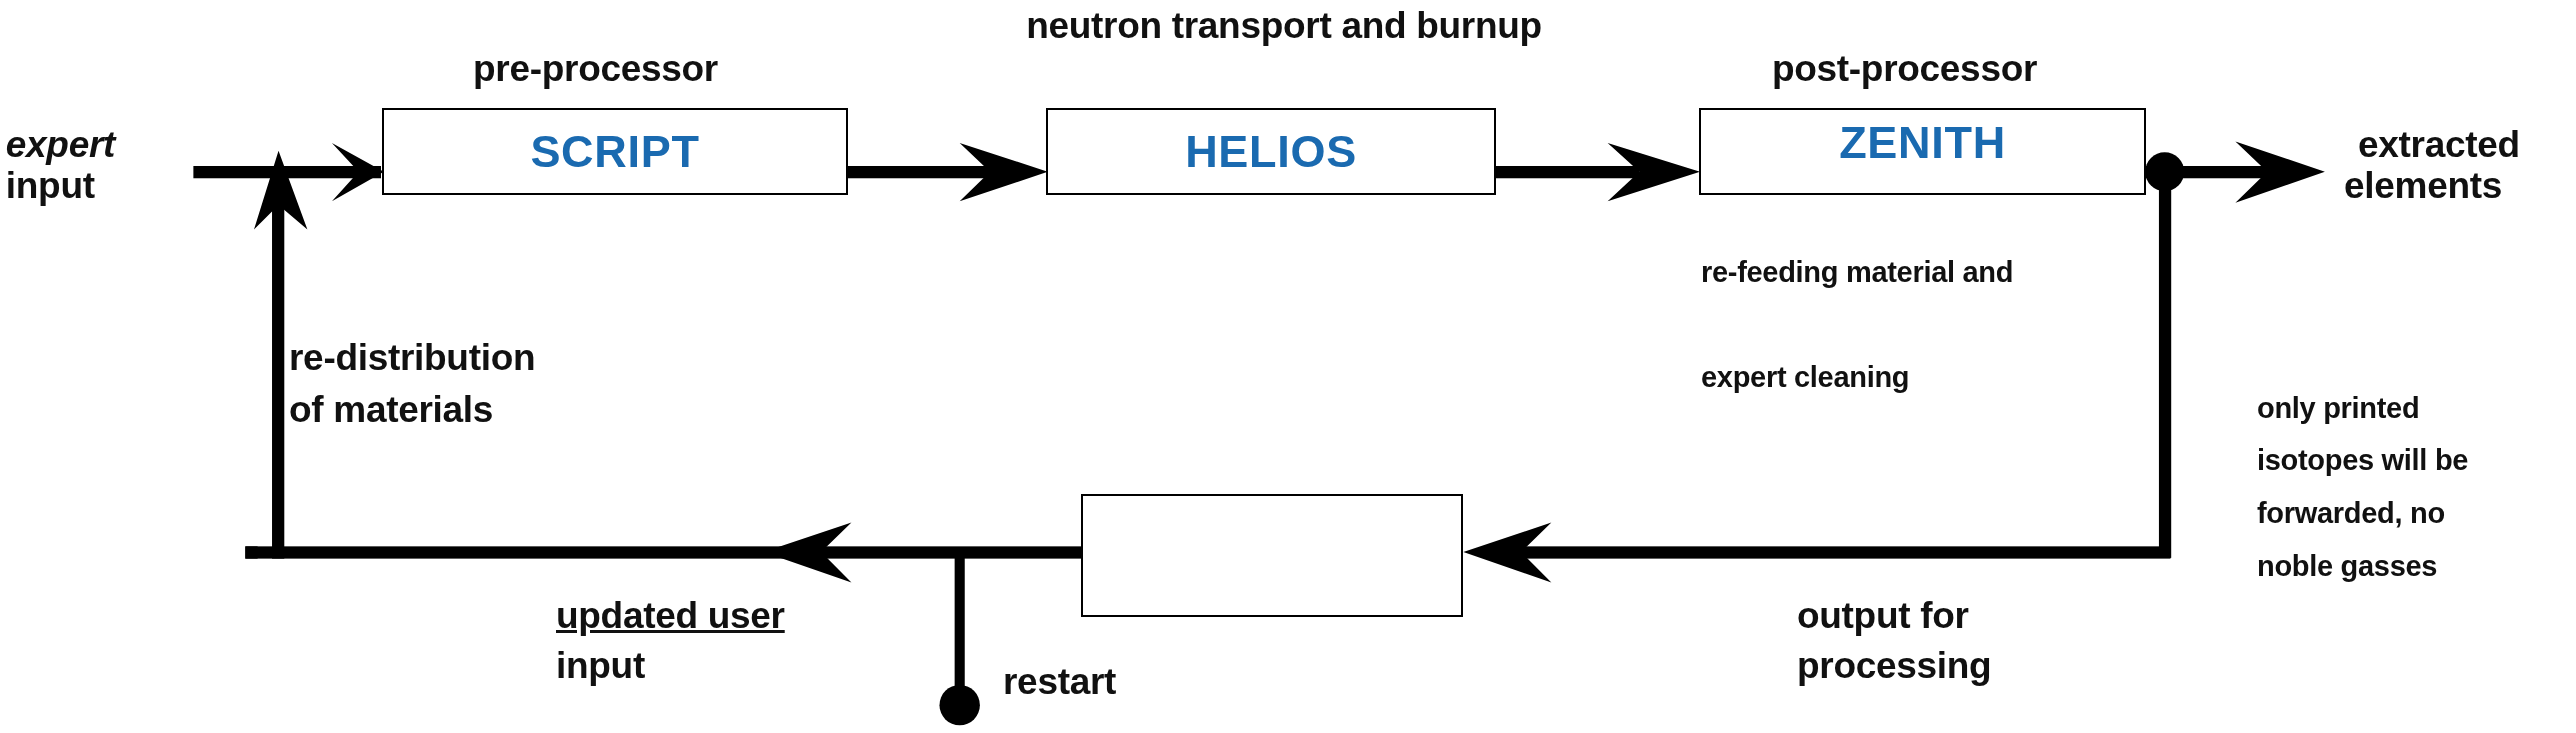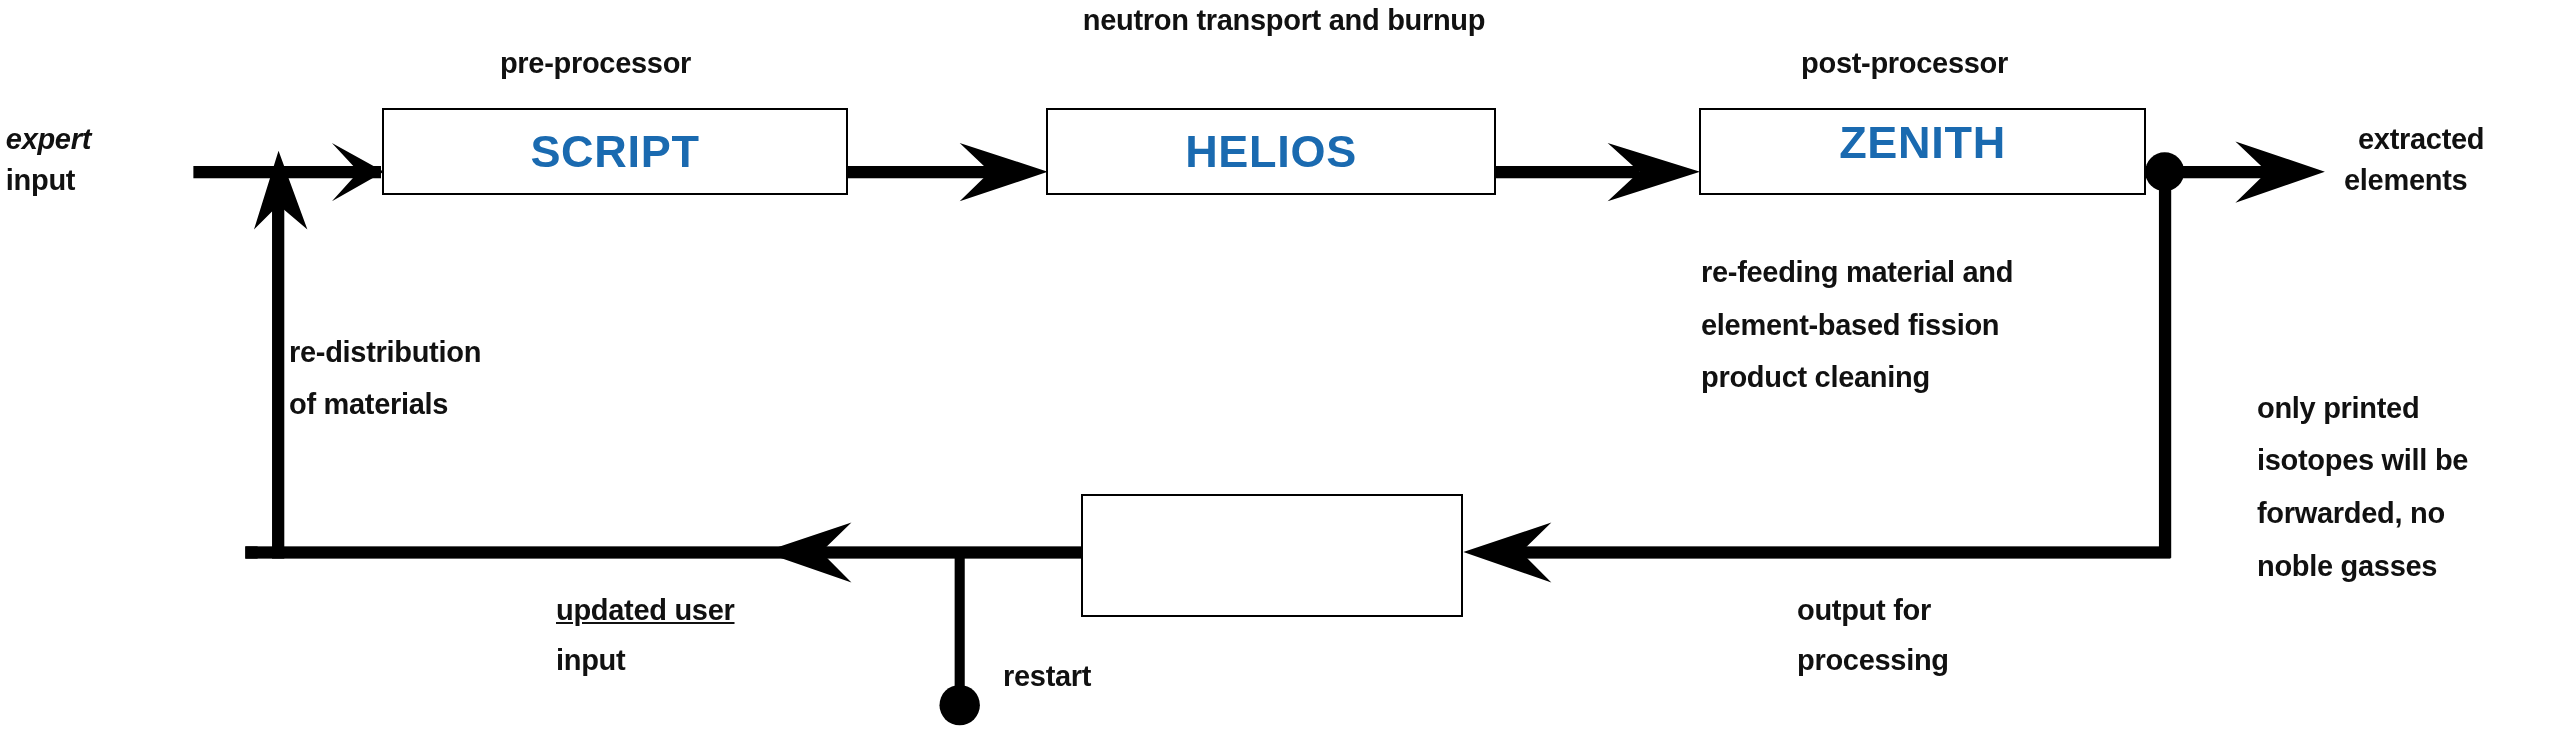--- a/index.html
+++ b/index.html
@@ -3,21 +3,21 @@
 <meta charset="utf-8">
 <style>
   html,body{margin:0;padding:0;background:#ffffff;}
   body{width:2576px;height:734px;position:relative;overflow:hidden;
        font-family:"Liberation Sans","DejaVu Sans",sans-serif;}
   #stage{position:absolute;left:0;top:0;width:2576px;height:734px;background:#fff;}
   svg.layer{position:absolute;left:0;top:0;width:2576px;height:734px;}
 
   .lbl{position:absolute;color:#111111;font-weight:bold;line-height:1.28;
        white-space:pre;letter-spacing:-0.3px;}
-  .lbl.small{font-size:29px;}
+  .lbl.small{font-size:37px;}
   .lbl.anno{font-size:29px;}
 
   .boxlabel{position:absolute;display:flex;align-items:center;justify-content:center;
             color:#1a6ab0;font-weight:bold;font-size:45px;letter-spacing:0.7px;}
 
   .nodebox{position:absolute;border:2.9px solid #000;background:#fff;box-sizing:border-box;}
 </style>
 </head>
 <body>
 
@@ -92,22 +92,21 @@
   <div class="lbl small" style="left:5.8px;top:121px;font-style:italic;">expert</div>
   <div class="lbl small" style="left:5.8px;top:162px;">input</div>
 
   <div class="lbl small" style="left:2344px;top:121px;margin-left:14px;">extracted</div>
   <div class="lbl small" style="left:2344px;top:162px;">elements</div>
 
   <div class="lbl small" style="left:289px;top:334px;">re-distribution</div>
   <div class="lbl small" style="left:289px;top:386px;">of materials</div>
 
   <div class="lbl anno" style="left:1701px;top:254px;">re-feeding material and</div>
-  <div class="lbl anno" style="left:1701px;top:307px;">element-based fission</div>
-  <div class="lbl anno" style="left:1701px;top:359px;">product cleaning</div>
+  <div class="lbl anno" style="left:1701px;top:359px;">expert cleaning</div>
 
   <div class="lbl anno" style="left:2257px;top:390px;">only printed</div>
   <div class="lbl anno" style="left:2257px;top:442px;">isotopes will be</div>
   <div class="lbl anno" style="left:2257px;top:495px;">forwarded, no</div>
   <div class="lbl anno" style="left:2257px;top:548px;">noble gasses</div>
 
   <div class="lbl small" style="left:556px;top:592px;text-decoration:underline;">updated user</div>
   <div class="lbl small" style="left:556px;top:642px;">input</div>
 
   <div class="lbl small" style="left:1003px;top:658px;">restart</div>

